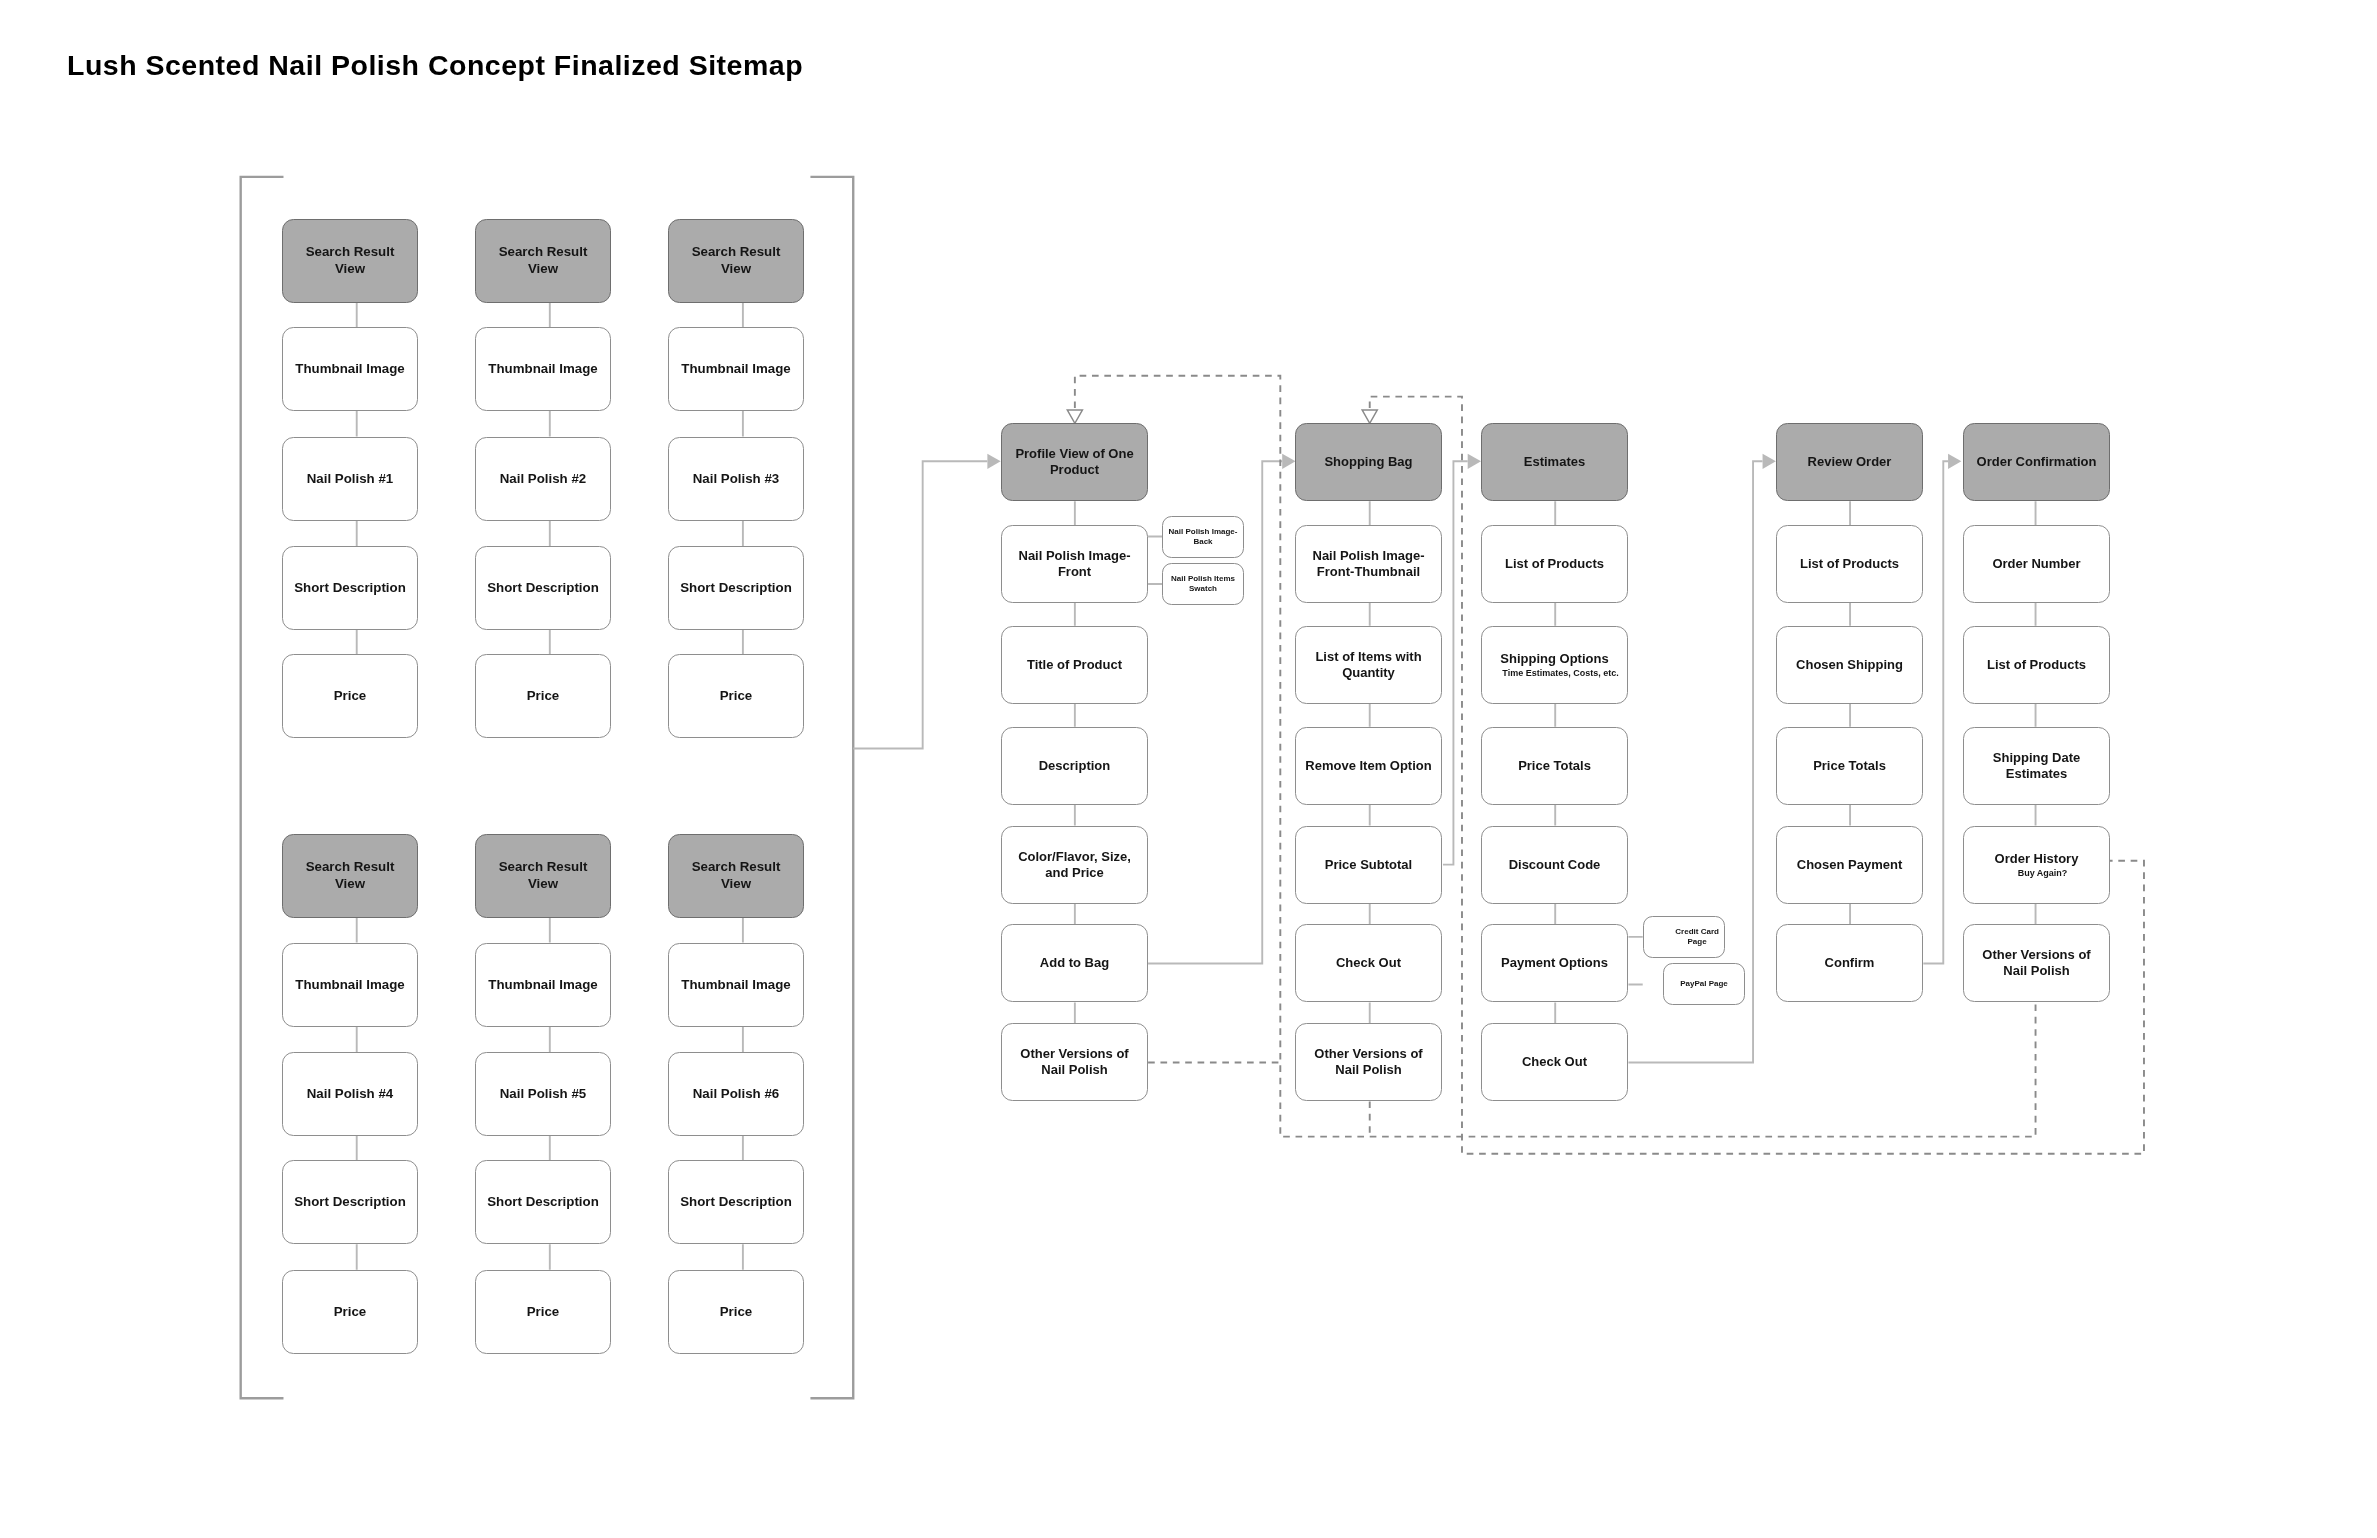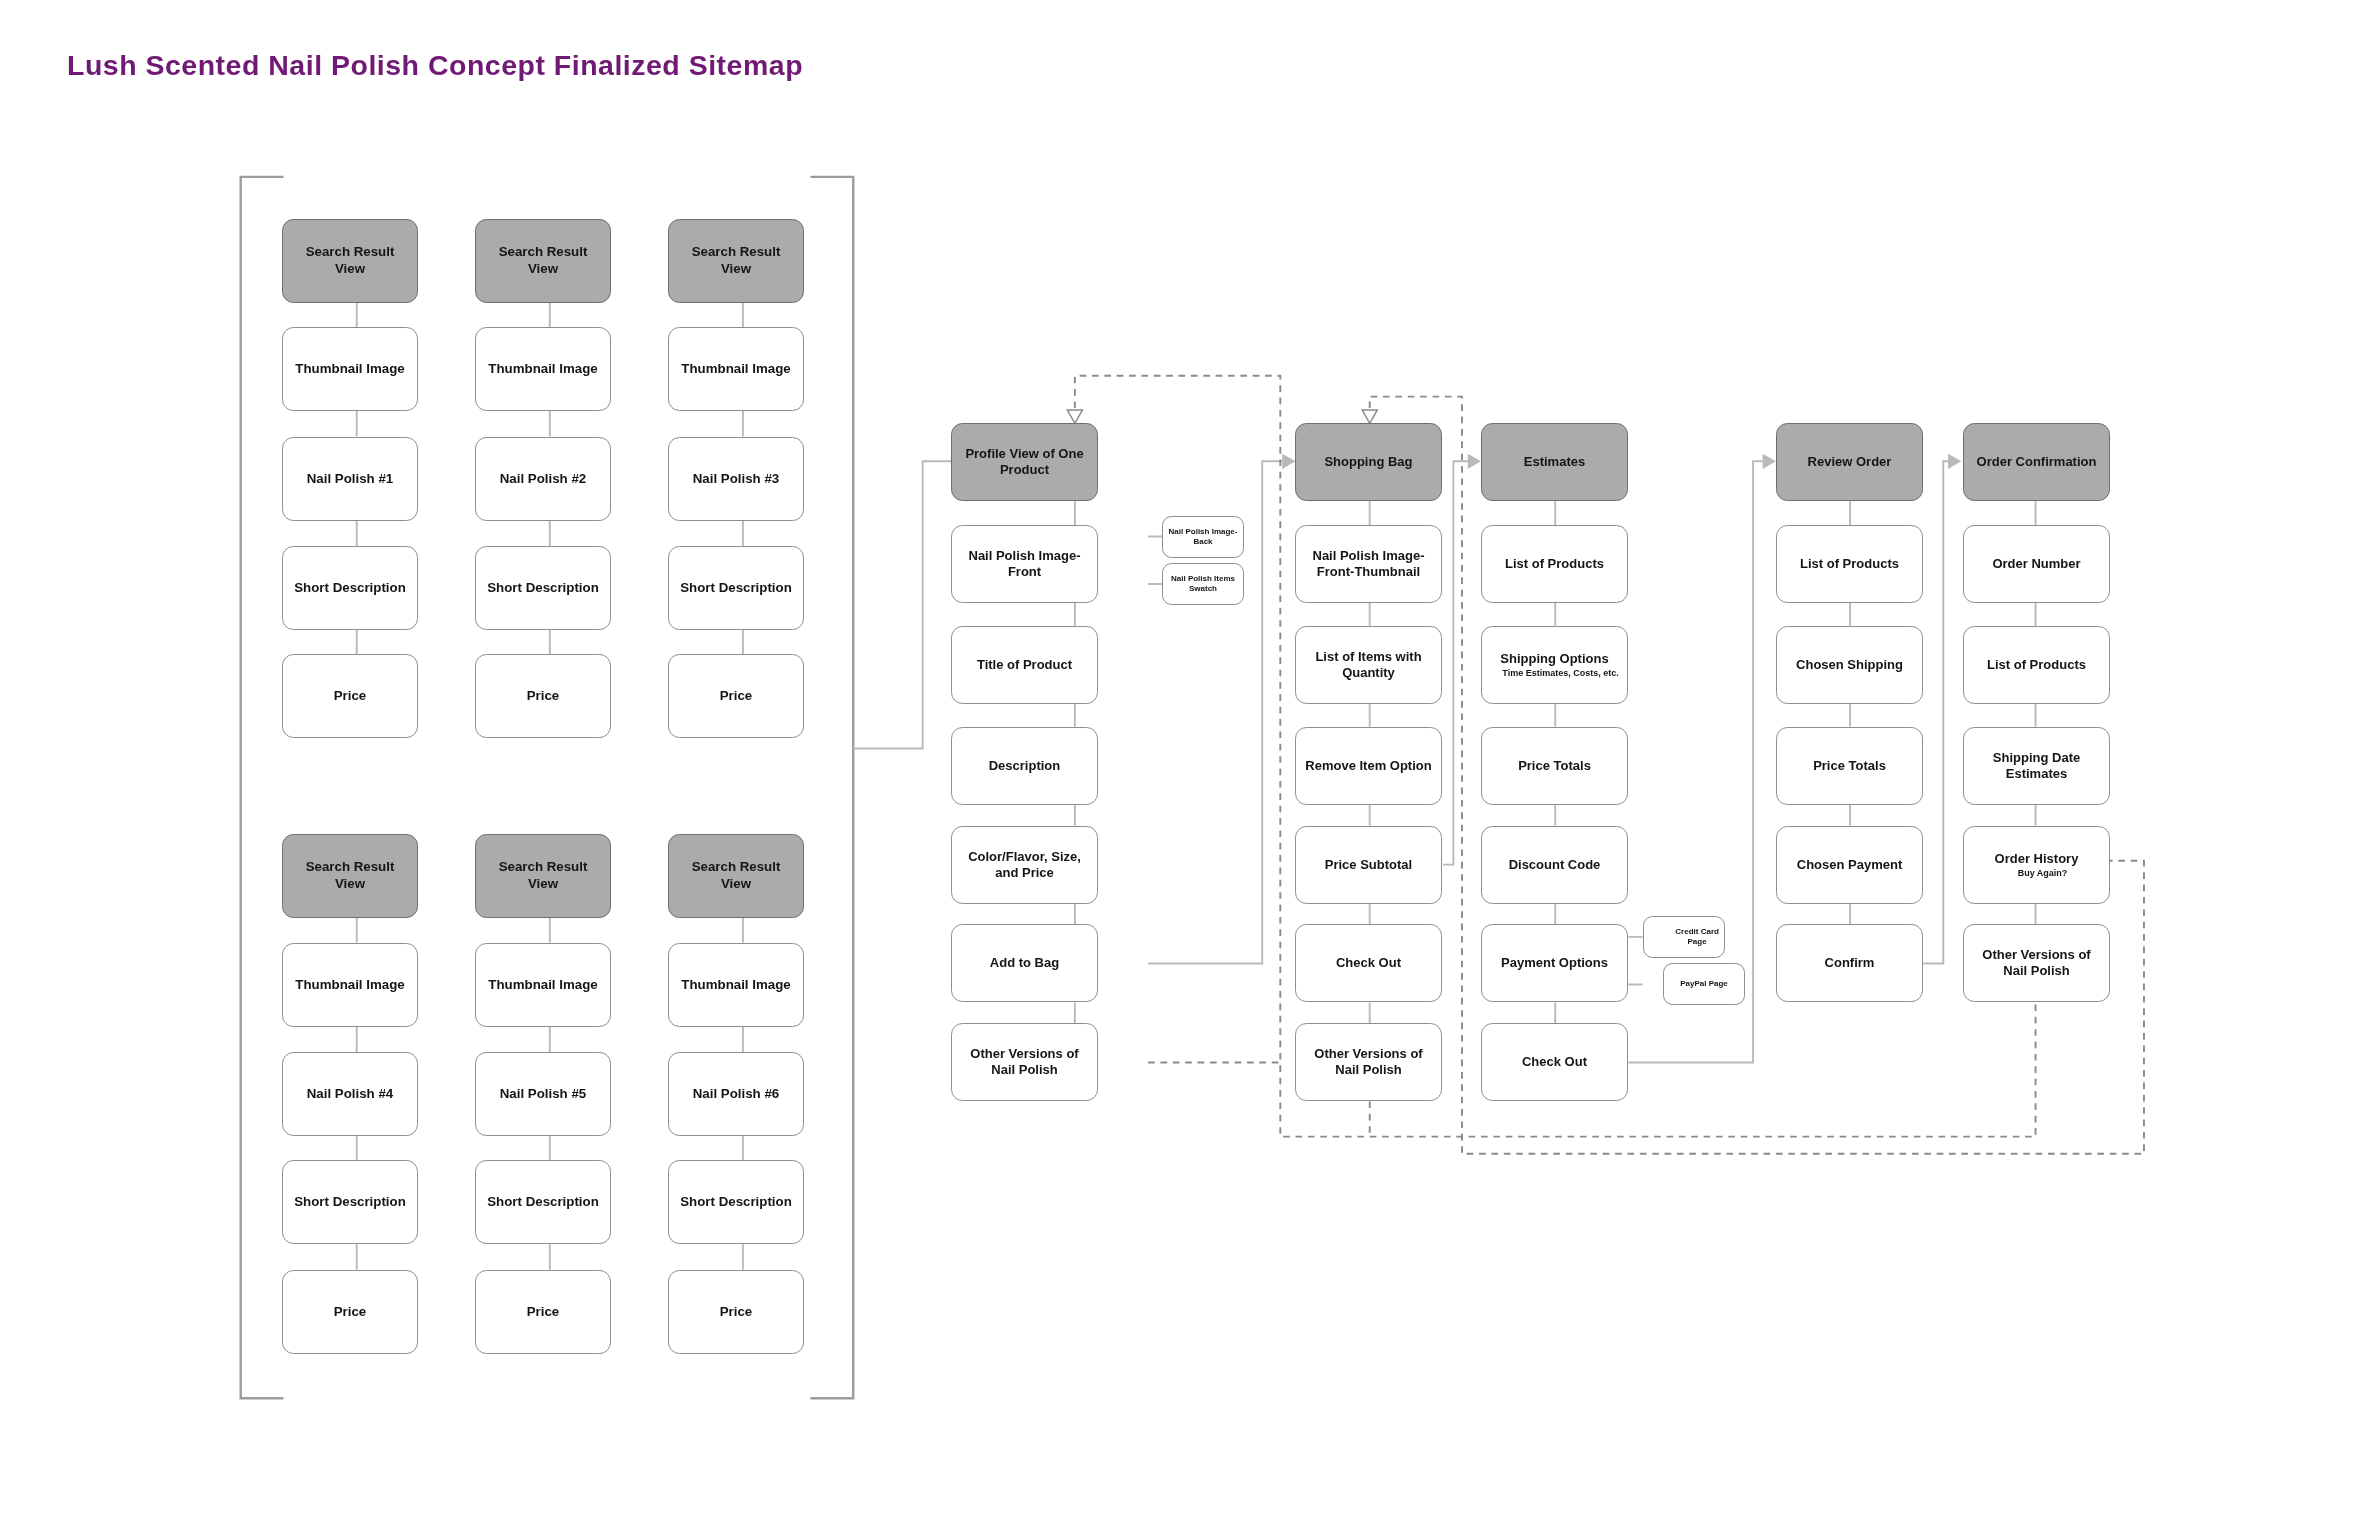--- a/index.html
+++ b/index.html
@@ -2,21 +2,21 @@
 <html style="font-size:15px"><head>
 <meta charset="utf-8">
 <style>
   html,body{margin:0;padding:0;}
   body{
     width:2378px;height:1539px;position:relative;background:#ffffff;
     font-family:"Liberation Sans","DejaVu Sans",sans-serif;overflow:hidden;
   }
   .title{
     position:absolute;left:67px;top:49px;margin:0;
-    font-size:28.5px;font-weight:bold;color:#701a75;letter-spacing:0.5px;
+    font-size:28.5px;font-weight:bold;color:#000000;letter-spacing:0.5px;
   }
   .layer{position:absolute;left:0;top:0;z-index:0;}
   .node{
     position:absolute;z-index:1;box-sizing:border-box;
     width:147px;height:78px;background:#ffffff;
     border:1.9px solid #8e8e8e;border-radius:11.4px;
     display:flex;align-items:center;justify-content:center;text-align:center;
     font-size:13px;font-weight:bold;color:#151515;line-height:1.25;
     padding:3.8px 7.6px;
   }
@@ -27,21 +27,21 @@
     font-size:8px;padding:1.9px 3.8px;line-height:1.3;
   }
   .sub{display:block;font-size:9px;line-height:1.2;margin-left:12px;}
   
   .sc-1{left:282px}.sc-2{left:475px}.sc-3{left:668px}
   
   .sr-h{top:219px}.sr-1{top:327px}.sr-2{top:437px}.sr-3{top:546px}.sr-4{top:654px}
   
   .sb-h{top:834px}.sb-1{top:943px}.sb-2{top:1052px}.sb-3{top:1160px}.sb-4{top:1270px}
   
-  .col-p{left:951px}.col-s{left:1295px}.col-c{left:1481px}.col-r{left:1776px}.col-o{left:1963px}
+  .col-p{left:1001px}.col-s{left:1295px}.col-c{left:1481px}.col-r{left:1776px}.col-o{left:1963px}
   
   .row-h{top:423px}.row-1{top:525px}.row-2{top:626px}.row-3{top:727px}
   .row-4{top:826px}.row-5{top:924px}.row-6{top:1023px}
 </style>
 </head>
 <body>
 
 <h1 class="title">Lush Scented Nail Polish Concept Finalized Sitemap</h1>
 
 <svg class="layer" width="2378" height="1539" viewBox="0 0 2500 1618">

